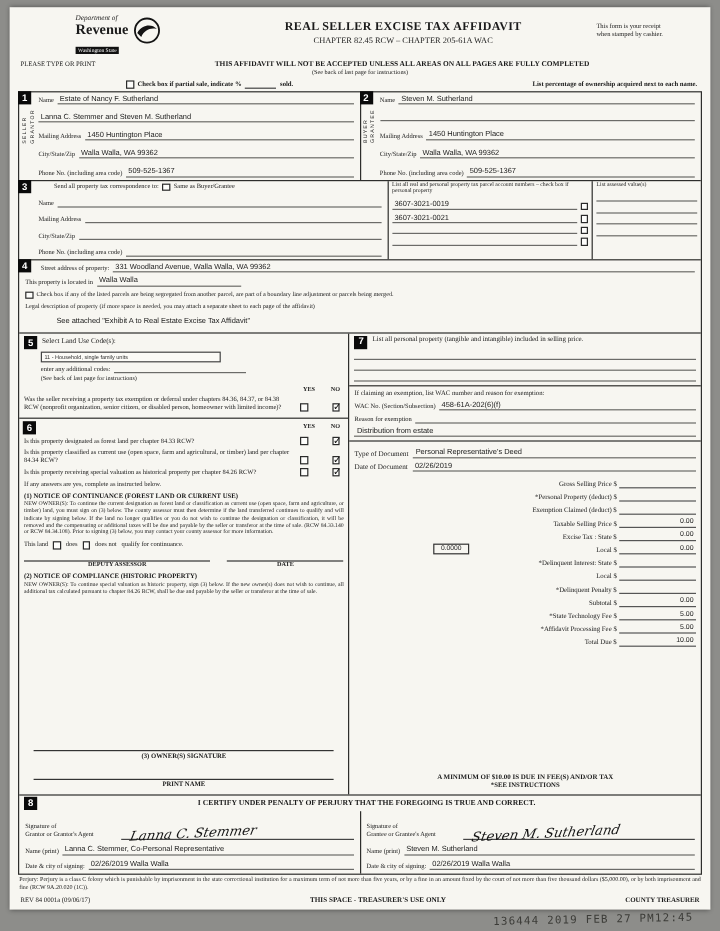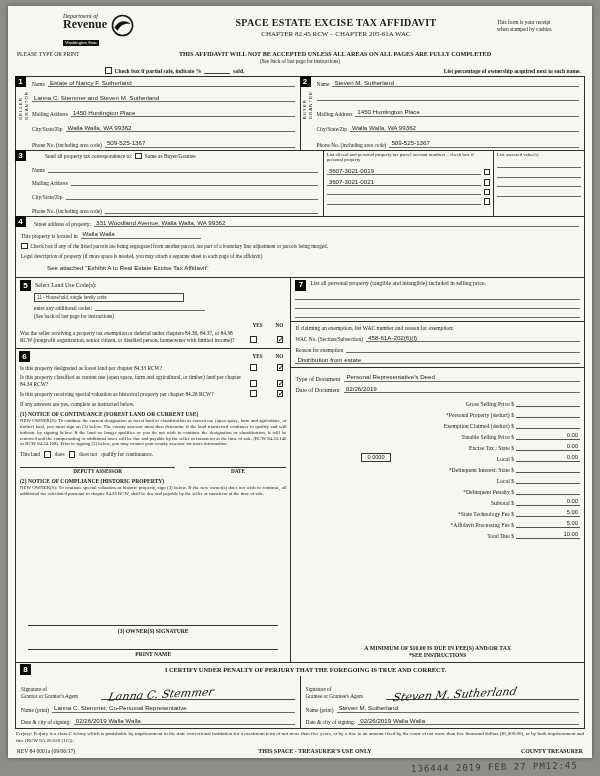--- a/index.html
+++ b/index.html
@@ -160,21 +160,21 @@
           <div class="lt1">Department of</div>
           <div class="lt2">Revenue</div>
           <div class="lt3">Washington State</div>
         </div>
         <svg class="logo-mark" width="23" height="23" viewBox="0 0 24 24">
           <circle cx="12" cy="12" r="10.5" fill="none" stroke="#151515" stroke-width="1.6"></circle>
           <path d="M3.5 14 C 8 6.5, 16 6, 20.5 10.5 C 15 9, 9.5 11.5, 7 17.5 Z" fill="#151515"></path>
         </svg>
       </div>
       <div class="title-block">
-        <div class="title">SPACE ESTATE EXCISE TAX AFFIDAVIT</div>
+        <div class="title">REAL SELLER EXCISE TAX AFFIDAVIT</div>
         <div class="chapter">CHAPTER 82.45 RCW – CHAPTER 205-61A WAC</div>
       </div>
       <div class="receipt">
         <div>This form is your receipt</div>
         <div>when stamped by cashier.</div>
       </div>
     </div>
     <div class="hdr-row2">
       <div class="please">PLEASE TYPE OR PRINT</div>
       <div class="warning">THIS AFFIDAVIT WILL NOT BE ACCEPTED UNLESS ALL AREAS ON ALL PAGES ARE FULLY COMPLETED</div>

